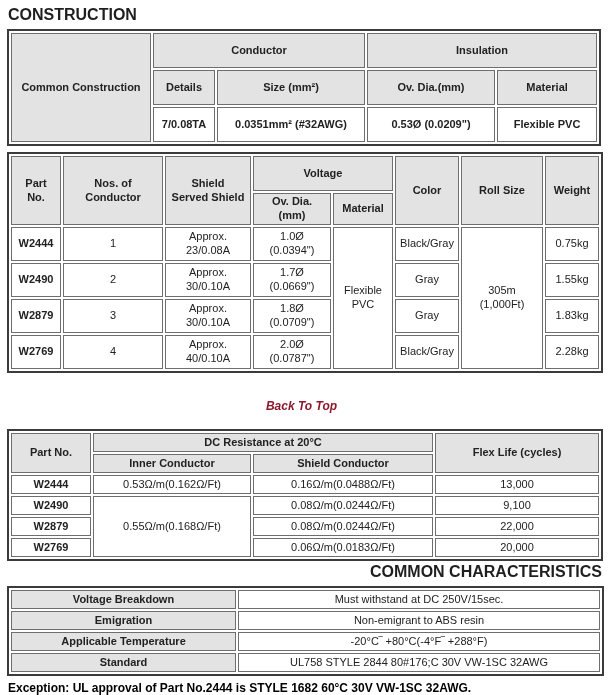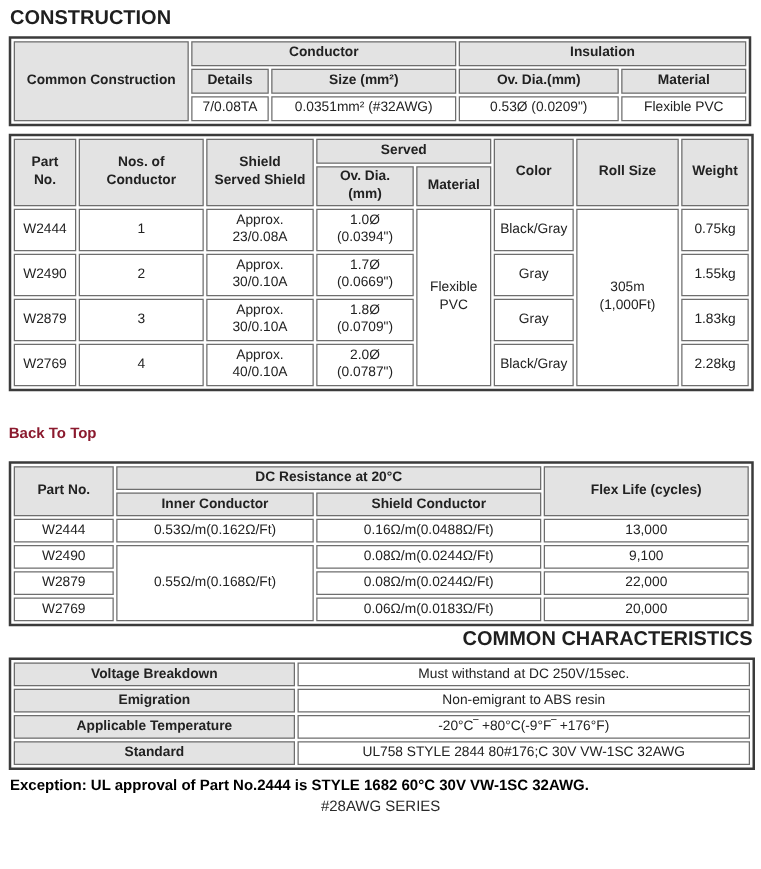--- a/index.html
+++ b/index.html
@@ -29,28 +29,28 @@
   table.grid td{
     border:1px solid #6e6e6e;
     text-align:center;
     vertical-align:middle;
     padding:1px 2px;
     overflow:hidden;
     box-sizing:border-box;
     line-height:1.25;
   }
   td.hd{background:#e3e3e3;font-weight:bold;}
-  td.b{font-weight:normal;}
+  td.b{font-weight:bold;}
   td.pre{white-space:pre-line;}
   td.left{text-align:left;padding-left:5px;}
-  tr.h20 td{height:20px;}
+  tr.h20 td{height:35px;}
   tr.h19 td{height:19px;}
   tr.h32 td{height:32px;}
   tr.h33 td{height:34px;}
-  .backtop-wrap{text-align:left;margin:26px 6px 16px 0;}
+  .backtop-wrap{text-align:center;margin:26px 6px 16px 0;font-style:italic;}
   a.backtop{
     color:#8b1a2e;
     font-weight:bold;
     font-size:12px;
     text-decoration:none;
     cursor:pointer;
   }
   .gap1{height:6px;}
   .mt-common{margin-top:32px;text-align:right;}
   p.exception{
@@ -116,21 +116,21 @@
         <col style="width:54px">
     </colgroup>
     <tbody>
         <tr class="h20">
       <td rowspan="2" class="hd pre">Part
 No.</td>
       <td rowspan="2" class="hd pre">Nos. of
 Conductor</td>
       <td rowspan="2" class="hd pre">Shield
 Served Shield</td>
-      <td colspan="2" class="hd">Served</td>
+      <td colspan="2" class="hd">Voltage</td>
       <td rowspan="2" class="hd">Color</td>
       <td rowspan="2" class="hd">Roll Size</td>
       <td rowspan="2" class="hd">Weight</td>
     </tr>
     <tr class="h32">
       <td class="hd pre">Ov. Dia.
 (mm)</td>
       <td class="hd">Material</td>
     </tr>
     <tr class="h33">
@@ -238,21 +238,21 @@
         <tr class="h19">
       <td class="hd left">Voltage Breakdown</td>
       <td>Must withstand at DC 250V/15sec.</td>
     </tr>
     <tr class="h19">
       <td class="hd left">Emigration</td>
       <td>Non-emigrant to ABS resin</td>
     </tr>
     <tr class="h19">
       <td class="hd left">Applicable Temperature</td>
-      <td>-20°C‾ +80°C(-9°F‾ +176°F)</td>
+      <td>-20°C‾ +80°C(-4°F‾ +288°F)</td>
     </tr>
     <tr class="h19">
       <td class="hd left">Standard</td>
       <td>UL758 STYLE 2844 80#176;C 30V VW-1SC 32AWG</td>
     </tr>
   </tbody>
     </table>
 
   <p class="exception">Exception: UL approval of Part No.2444 is STYLE 1682 60°C 30V VW-1SC 32AWG.</p>
   <div class="series">#28AWG SERIES</div>

